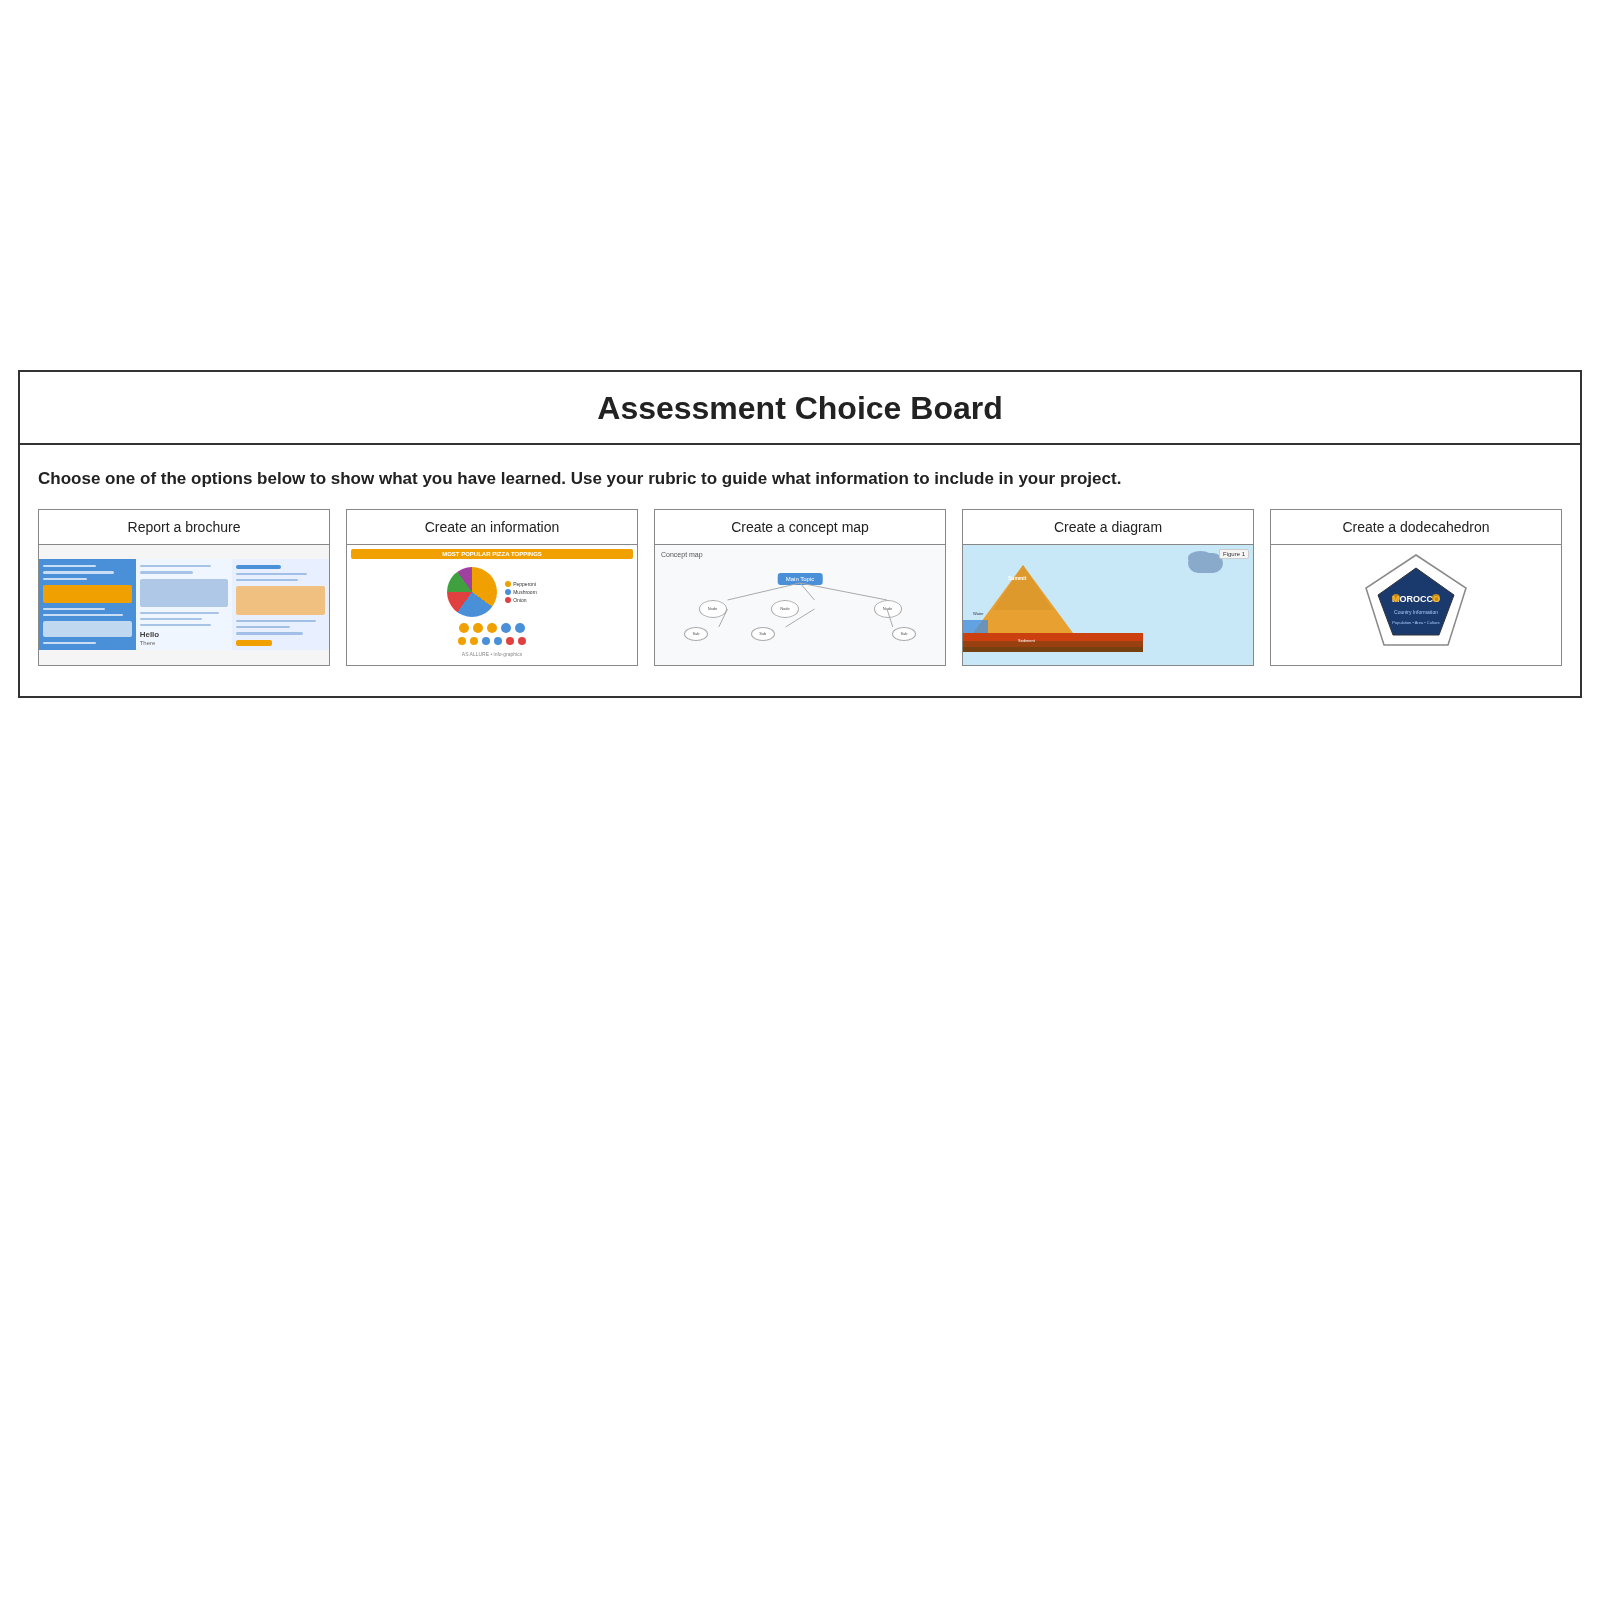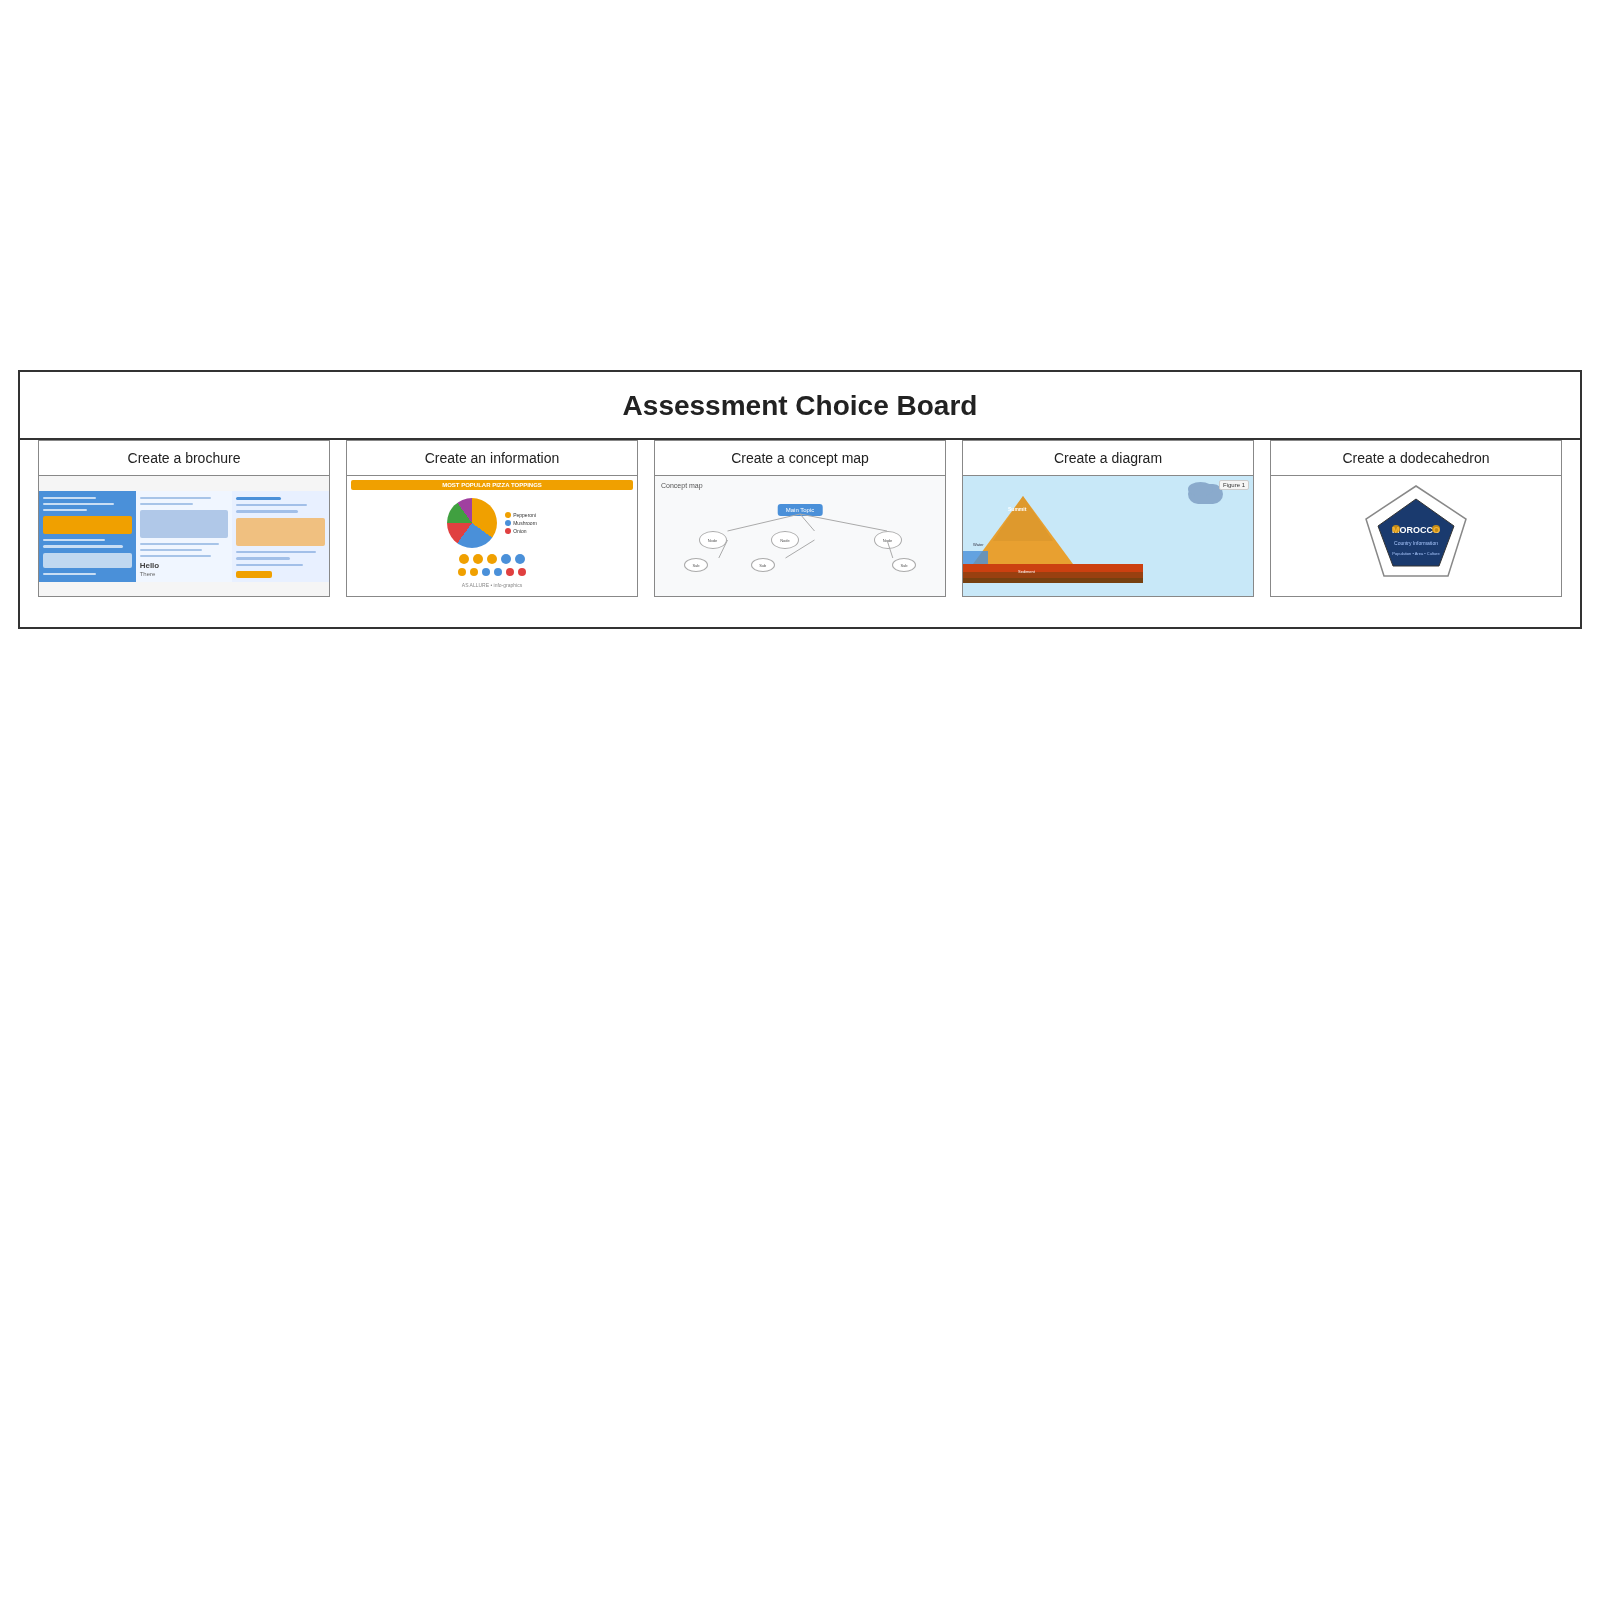--- a/index.html
+++ b/index.html
@@ -20,21 +20,21 @@
       padding: 0 0 30px 0;
     }
 
     .board-title-row {
       border-bottom: 2px solid #333;
       padding: 18px 0 16px 0;
       text-align: center;
     }
 
     .board-title {
-      font-size: 28px;
+      font-size: 32px;
       font-weight: bold;
       color: #222;
     }
 
     .board-subtitle {
       font-size: 17px;
       font-weight: bold;
       color: #222;
       margin: 22px 18px 18px 18px;
       line-height: 1.4;
@@ -254,25 +254,26 @@
   </style>
 </head>
 <body>
 
 <div class="top-space"></div>
 
 <div class="board-container">
   <div class="board-title-row">
     <h1 class="board-title">Assessment Choice Board</h1>
   </div>
+  <p class="board-subtitle">Choose one of the options below to show what you have learned. Use your rubric to guide what information to include in your project.</p>
 
   <div class="cards-row">
 
     <div class="card">
-      <div class="card-label">Create a brochure</div>
+      <div class="card-label">Report a brochure</div>
       <div class="card-thumbnail">
         <div class="thumb-brochure">
           <div class="brochure-col brochure-col1">
             <div class="brochure-text-line" style="width:60%"></div>
             <div class="brochure-text-line" style="width:80%"></div>
             <div class="brochure-text-line" style="width:50%"></div>
             <div class="brochure-img-placeholder"></div>
             <div class="brochure-text-line" style="width:70%"></div>
             <div class="brochure-text-line" style="width:90%"></div>
             <div class="brochure-img-placeholder2"></div>

